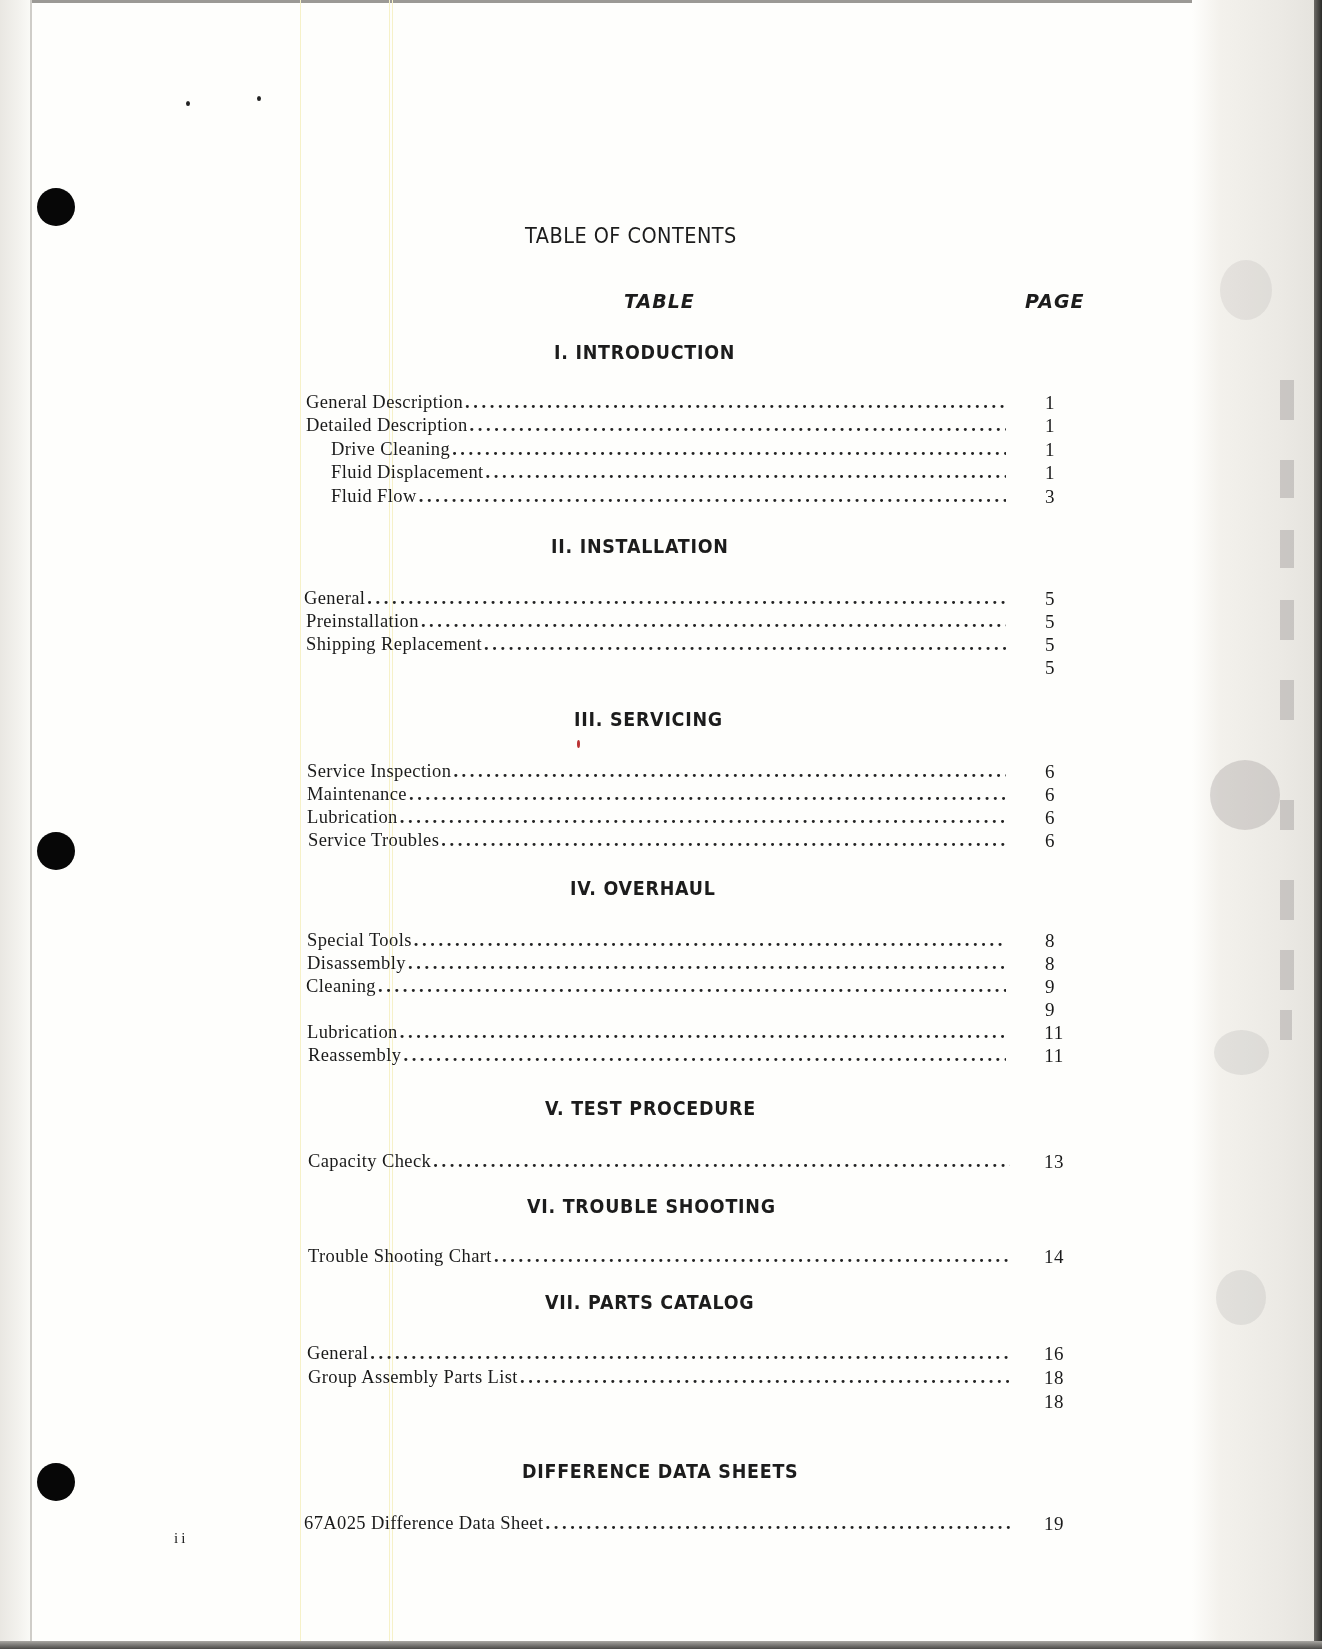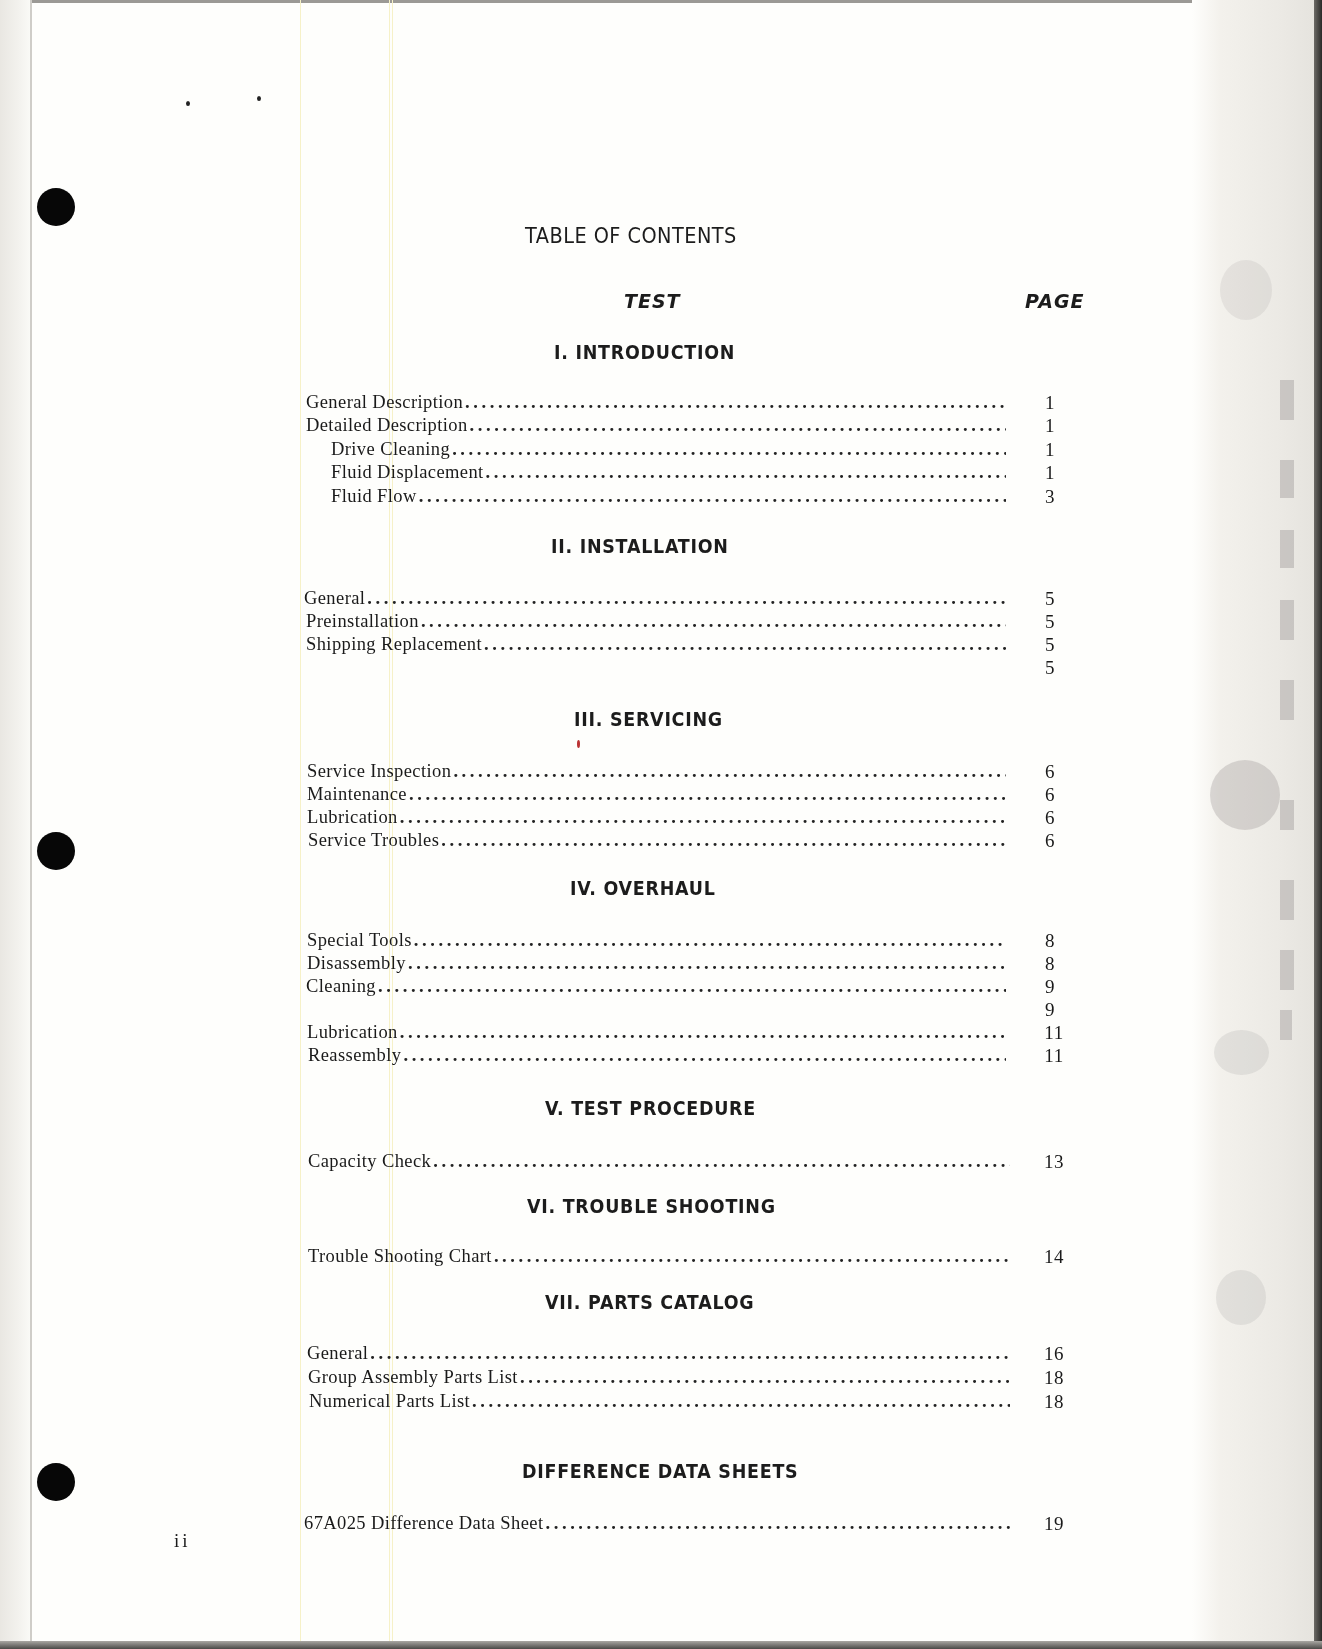--- a/index.html
+++ b/index.html
@@ -95,21 +95,21 @@
       letter-spacing: 3.6px; font-weight: bold; color: #222;
     }
     .entry .leader::before {
       content: "................................................................................................................................................................";
     }
     .page-num {
       position: absolute; width: 40px; text-align: center;
       font-size: 19px; letter-spacing: 0.5px;
     }
     .folio {
-      position: absolute; left: 174px; top: 1530px; font-size: 19px; letter-spacing: 3px;
+      position: absolute; left: 174px; top: 1530px; font-size: 15px; letter-spacing: 3px;
     }
   </style>
 </head>
 <body>
 
 <div class="page">
 
   <div class="top-edge"></div>
   <div class="left-strip"></div>
   <div class="faint-line" style="left:300px"></div>
@@ -135,21 +135,21 @@
   <div class="bottom-edge"></div>
 
   <div class="hole" style="left:37px;top:188px"></div>
   <div class="hole" style="left:37px;top:832px"></div>
   <div class="hole" style="left:37px;top:1463px"></div>
   <div class="speck" style="left:186px;top:101px"></div>
   <div class="speck" style="left:257px;top:96px"></div>
   <div class="speck" style="left:577px;top:740px;background:#b33;width:3px;height:8px"></div>
 
   <div class="toc-title sans">TABLE OF CONTENTS</div>
-  <div class="col-header sans" style="left:624px">TEST</div>
+  <div class="col-header sans" style="left:624px">TABLE</div>
   <div class="col-header sans" style="left:1025px">PAGE</div>
 
   <div class="section-heading sans" style="left:554px;top:341px">I.  INTRODUCTION</div>
   <div class="entry serif" style="left:306px;top:392px;width:700px">
       <span class="label">General Description</span>
       <span class="leader"></span>
     </div>
   <div class="page-num serif" style="left:1030px;top:392px">1</div>
   <div class="entry serif" style="left:306px;top:415px;width:700px">
       <span class="label">Detailed Description</span>
@@ -258,24 +258,20 @@
   <div class="entry serif" style="left:307px;top:1343px;width:703px">
       <span class="label">General</span>
       <span class="leader"></span>
     </div>
   <div class="page-num serif" style="left:1034px;top:1343px">16</div>
   <div class="entry serif" style="left:308px;top:1367px;width:702px">
       <span class="label">Group Assembly Parts List</span>
       <span class="leader"></span>
     </div>
   <div class="page-num serif" style="left:1034px;top:1367px">18</div>
-  <div class="entry serif" style="left:309px;top:1391px;width:701px">
-      <span class="label">Numerical Parts List</span>
-      <span class="leader"></span>
-    </div>
   <div class="page-num serif" style="left:1034px;top:1391px">18</div>
 
   <div class="section-heading sans" style="left:522px;top:1460px">DIFFERENCE DATA SHEETS</div>
   <div class="entry serif" style="left:304px;top:1513px;width:706px">
       <span class="label">67A025  Difference Data Sheet</span>
       <span class="leader"></span>
     </div>
   <div class="page-num serif" style="left:1034px;top:1513px">19</div>
 
   <div class="folio serif">ii</div>

